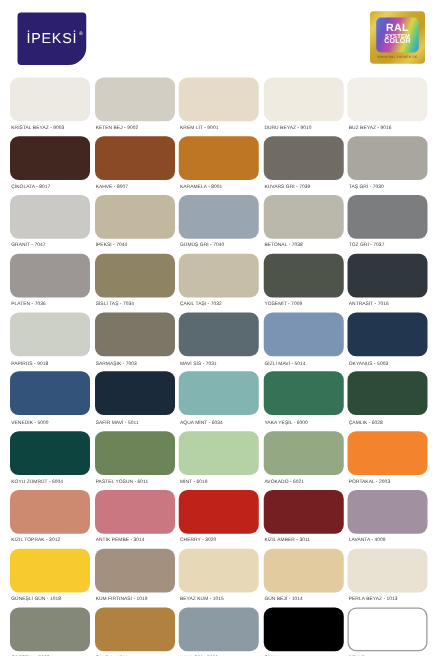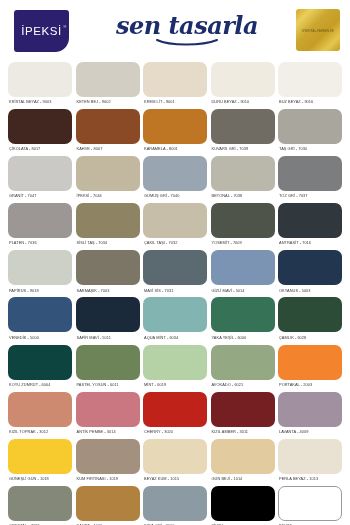--- a/index.html
+++ b/index.html
@@ -154,28 +154,27 @@
 
   <div class="header">
 
     <div class="vivaldi-logo">
       <span class="wordmark">
         <span>İPEKSİ</span>
         <span class="reg">®</span>
       </span>
     </div>
 
-    <div class="slogan">
-      <span class="slogan-text">sen tasarla</span>
-      <svg class="underline-swoosh" viewBox="0 0 62 7">
-        <path d="M1 1 C 14 7, 46 7, 61 1" stroke="#1d2c6b" stroke-width="2" fill="none" stroke-linecap="round"></path>
-      </svg>
-    </div>
 
     <div class="ral-badge">
+      <div class="ral-inner">
+        <span class="ral-1">RAL</span>
+        <span class="ral-2">SYSTEM</span>
+        <span class="ral-3">COLOR</span>
+      </div>
       <div class="ral-caption">WWW.RAL-FARBEN.DE</div>
     </div>
 
   </div>
 
   <div class="grid">
       <div class="row">
         <div class="cell">
           <div class="swatch" style="background: rgb(237, 234, 227);"></div>
           <div class="label">KRİSTAL BEYAZ - 9003</div>

